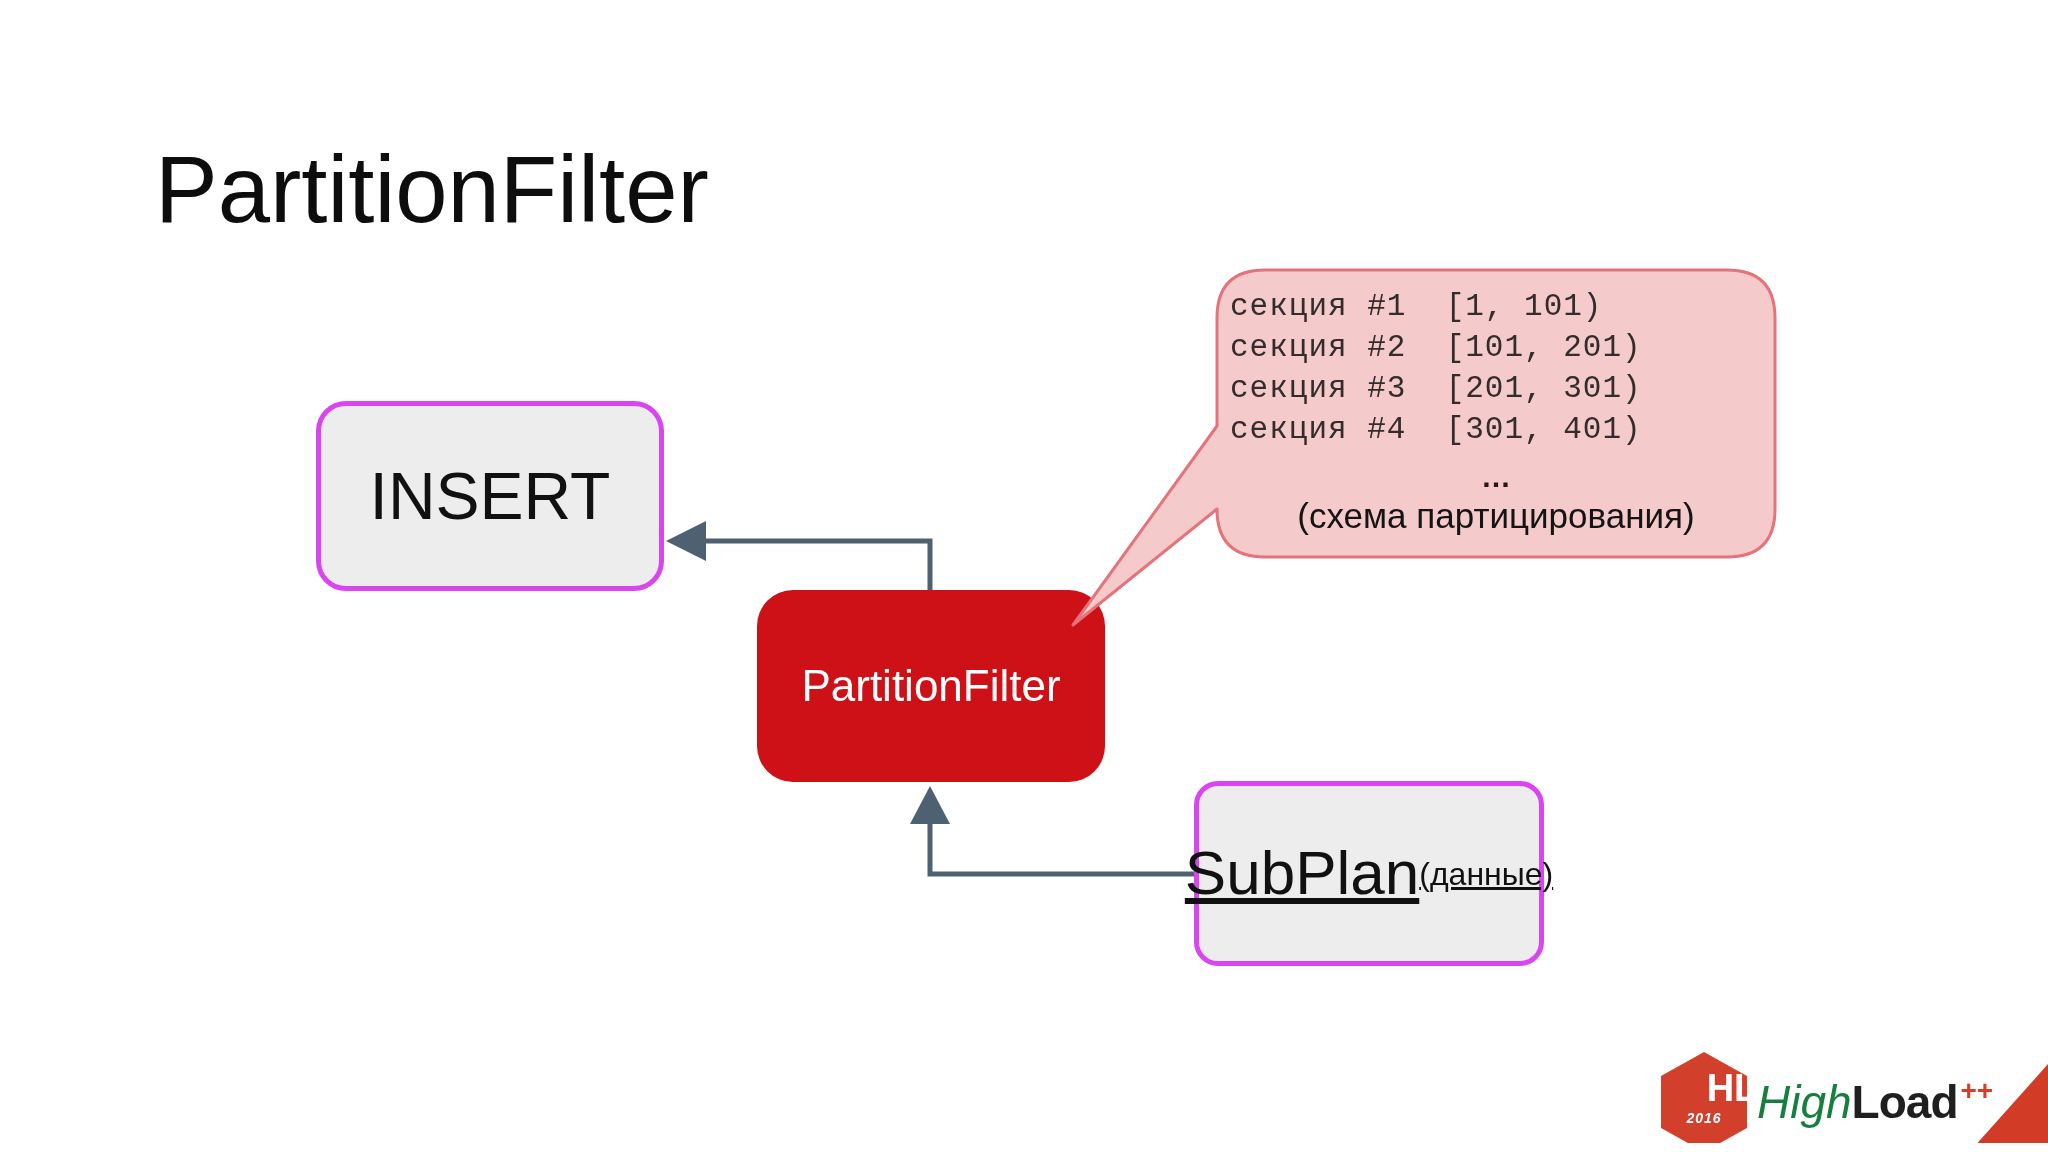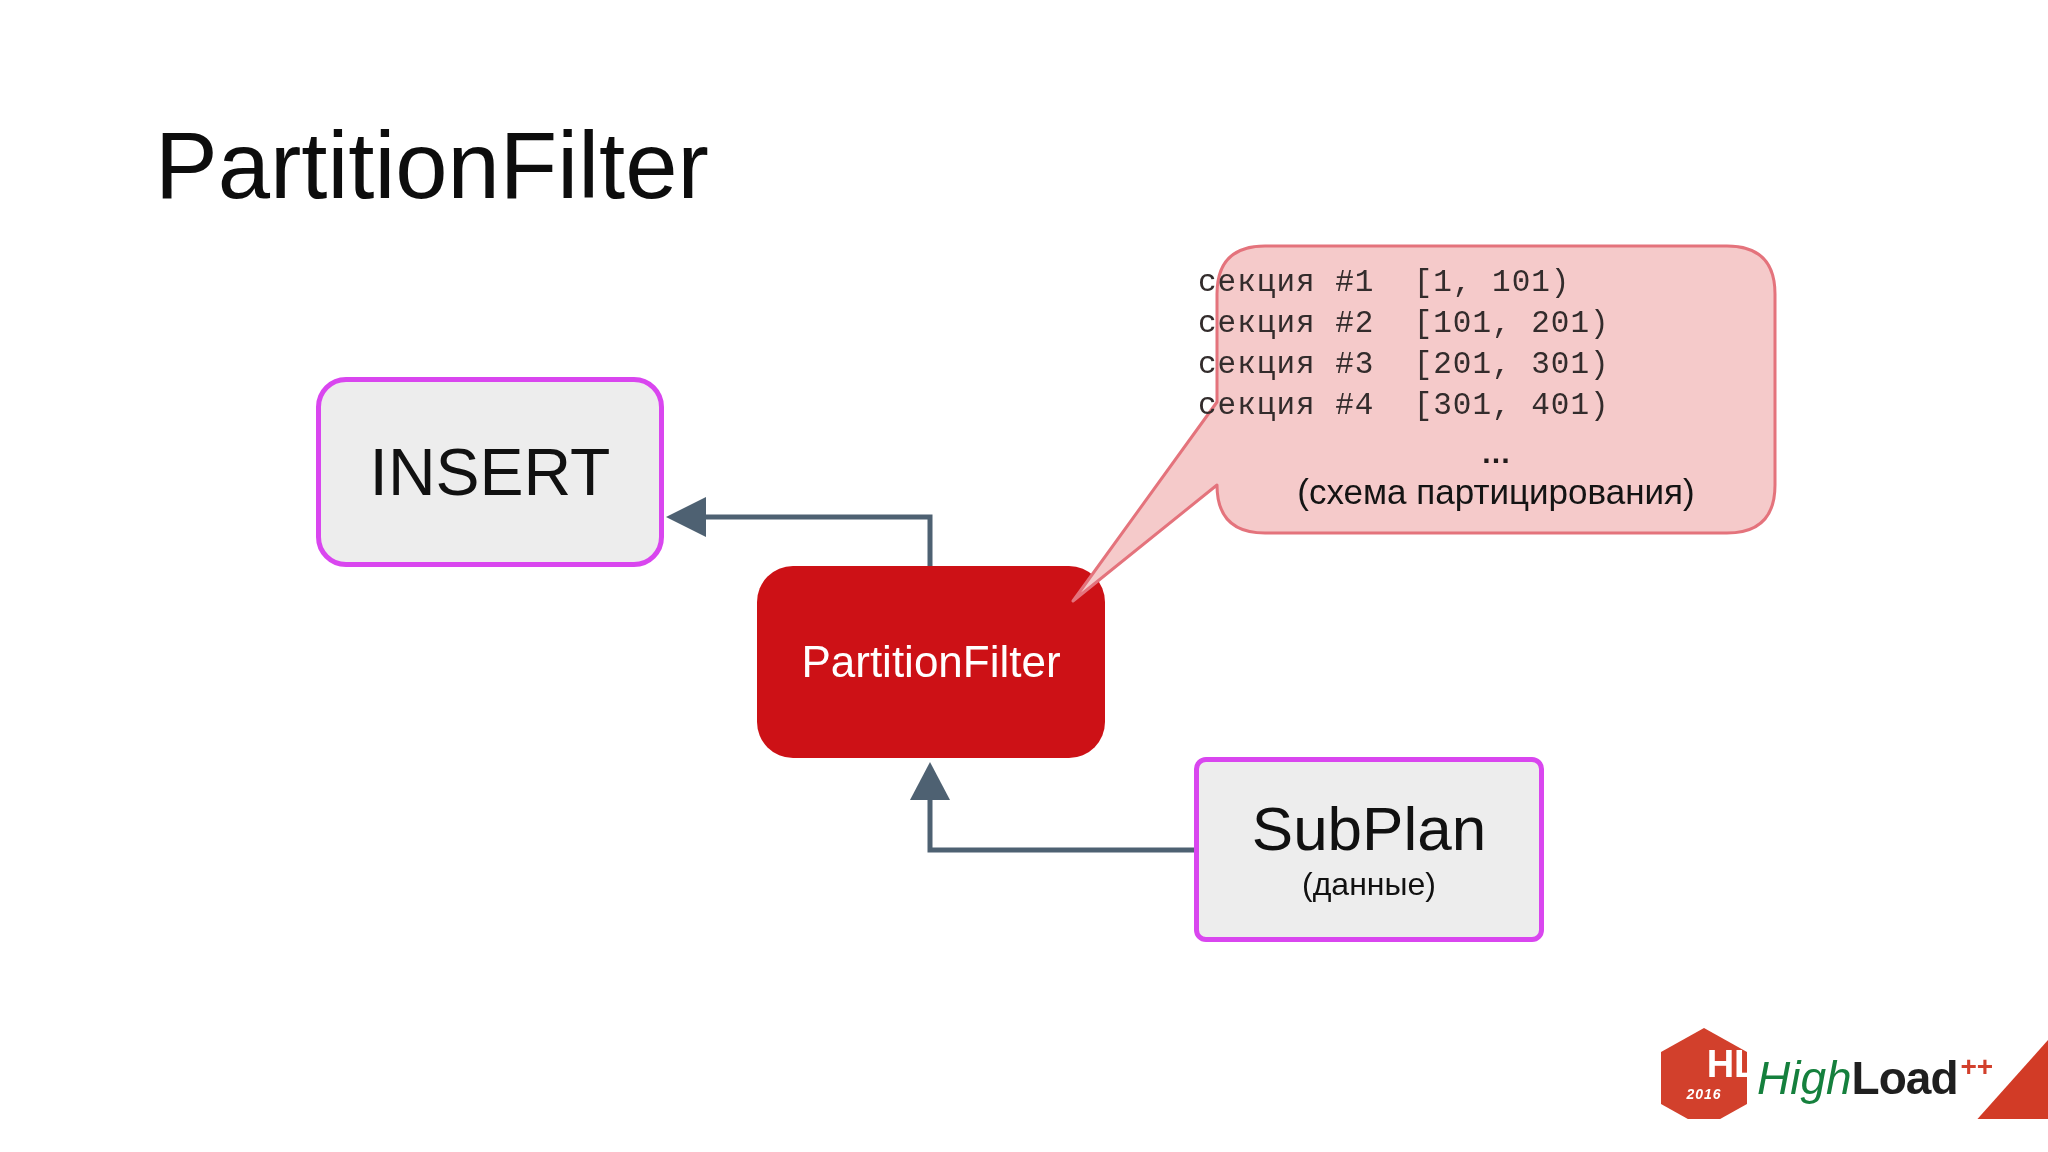--- a/index.html
+++ b/index.html
@@ -1,31 +1,31 @@
 <!DOCTYPE html>
 <html><head>
 <meta charset="utf-8">
 <style>
   html,body{margin:0;padding:0;background:#ffffff;}
   .slide{position:relative;width:2048px;height:1119px;background:#ffffff;overflow:hidden;
-         font-family:"Liberation Sans",sans-serif;}
+         font-family:"Liberation Sans",sans-serif;margin-top:24px;}
   .layer-svg{position:absolute;left:0;top:0;z-index:3;}
   .slide-title{position:absolute;left:155px;top:119px;z-index:2;
                font-size:94px;line-height:1;font-weight:400;color:#0d0d0d;letter-spacing:0;}
   .box{position:absolute;box-sizing:border-box;display:flex;align-items:center;justify-content:center;
        z-index:2;text-align:center;}
   .box-gray{background:#ededed;border:5px solid #d946ef;border-radius:30px;color:#111111;}
   .box-insert{left:316px;top:377px;width:348px;height:190px;font-size:66px;}
   .box-red{left:757px;top:566px;width:348px;height:192px;border-radius:36px;
            background:#cd1116;color:#ffffff;font-size:44px;}
-  .box-subplan{left:1194px;top:757px;width:350px;height:185px;flex-direction:column;border-radius:12px;}
+  .box-subplan{left:1194px;top:757px;width:350px;height:185px;flex-direction:row;border-radius:24px;text-decoration:underline;}
   .subplan-main{font-size:62px;line-height:1.1;}
   .subplan-sub{font-size:32px;line-height:1.2;margin-top:2px;}
   .callout-text{position:absolute;z-index:4;color:#332c2c;}
-  .callout-lines{left:1198px;top:262px;font-family:"Liberation Mono",monospace;
+  .callout-lines{left:1230px;top:262px;font-family:"Liberation Mono",monospace;
                  font-size:31px;line-height:41px;letter-spacing:1px;}
   .callout-line{white-space:pre;}
   .callout-ellipsis{left:1217px;top:436px;width:558px;text-align:center;
                     font-size:30px;font-weight:700;color:#201a1a;}
   .callout-caption{left:1217px;top:472px;width:558px;text-align:center;
                    font-size:35px;color:#141414;}
   .logo-text{position:absolute;left:1757px;top:1050px;z-index:4;line-height:56px;white-space:nowrap;}
   .logo-high{font-size:46px;font-weight:400;color:#15803d;font-style:italic;}
   .logo-load{font-size:46px;font-weight:700;color:#1f1f1f;letter-spacing:-1px;text-align:center;}
   .logo-plus{font-size:28px;font-weight:700;color:#d2402c;position:relative;top:-18px;margin-left:3px;}

